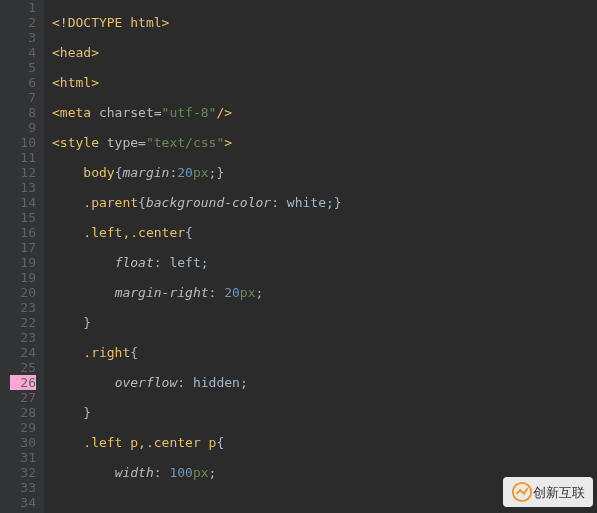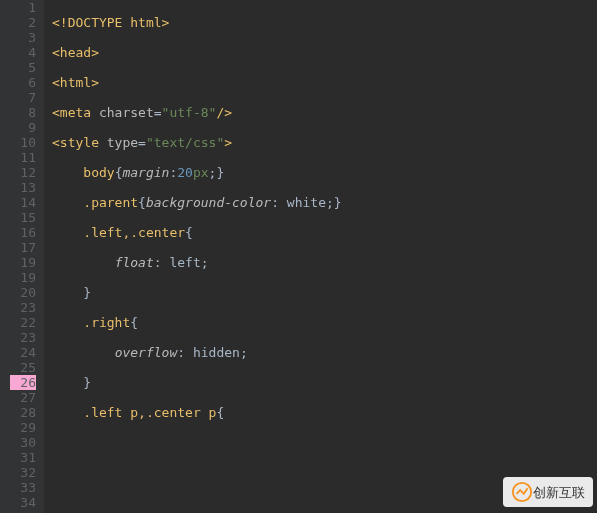--- a/index.html
+++ b/index.html
@@ -106,25 +106,27 @@
   <div class="code">
 <div class="line"><span class="doctype">&lt;!DOCTYPE html&gt;</span></div>
 <div class="line"><span class="tag-bracket">&lt;</span><span class="tag-name">head</span><span class="tag-bracket">&gt;</span></div>
 <div class="line"><span class="tag-bracket">&lt;</span><span class="tag-name">html</span><span class="tag-bracket">&gt;</span></div>
 <div class="line"><span class="tag-bracket">&lt;</span><span class="tag-name">meta</span> <span class="attr-name">charset</span>=<span class="attr-val">"utf-8"</span><span class="tag-bracket">/&gt;</span></div>
 <div class="line"><span class="tag-bracket">&lt;</span><span class="tag-name">style</span> <span class="attr-name">type</span>=<span class="attr-val">"text/css"</span><span class="tag-bracket">&gt;</span></div>
 <div class="line">    <span class="css-sel">body</span>{<span class="css-prop">margin</span>:<span class="css-num">20</span><span class="css-unit">px</span>;}</div>
 <div class="line">    <span class="css-sel">.parent</span>{<span class="css-prop">background-color</span>: <span class="css-val">white</span>;}</div>
 <div class="line">    <span class="css-sel">.left,.center</span>{</div>
 <div class="line">        <span class="css-prop">float</span>: <span class="css-val">left</span>;</div>
+<div class="line">        <span class="css-prop">margin-right</span>: <span class="css-num">20</span><span class="css-unit">px</span>;</div>
 <div class="line">    }</div>
 <div class="line">    <span class="css-sel">.right</span>{</div>
 <div class="line">        <span class="css-prop">overflow</span>: <span class="css-val">hidden</span>;</div>
 <div class="line">    }</div>
 <div class="line">    <span class="css-sel">.left </span><span class="tag-name">p</span><span class="css-sel">,.center </span><span class="tag-name">p</span>{</div>
+<div class="line">        <span class="css-prop">width</span>: <span class="css-num">100</span><span class="css-unit">px</span>;</div>
 
 
 
 
 
 
 
 
 
 

